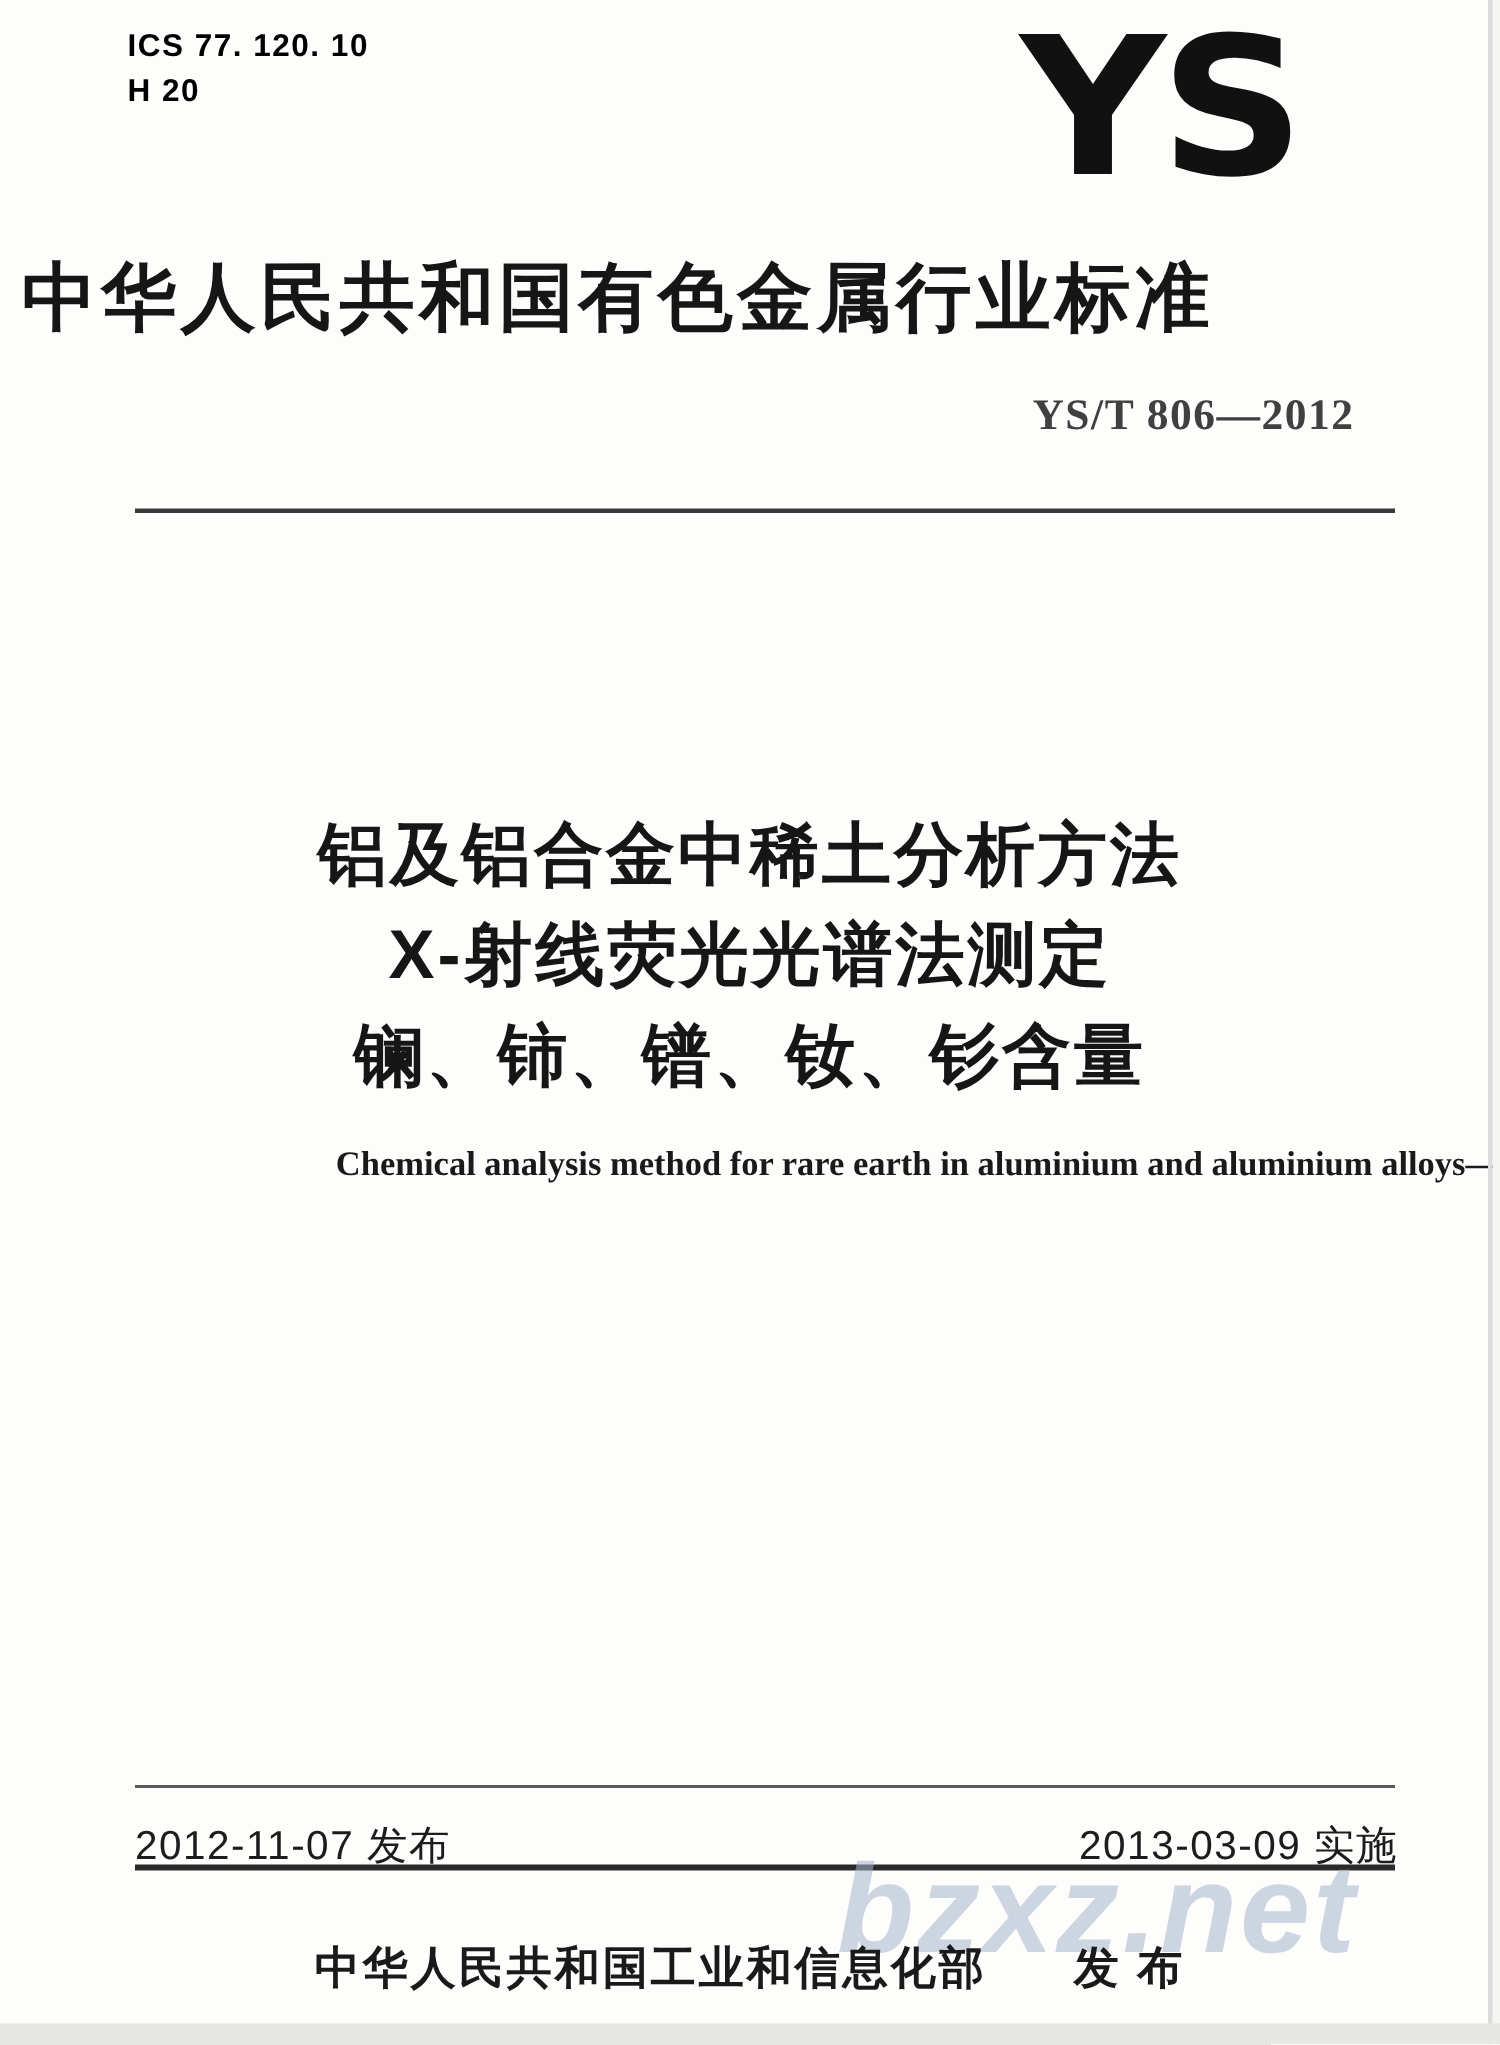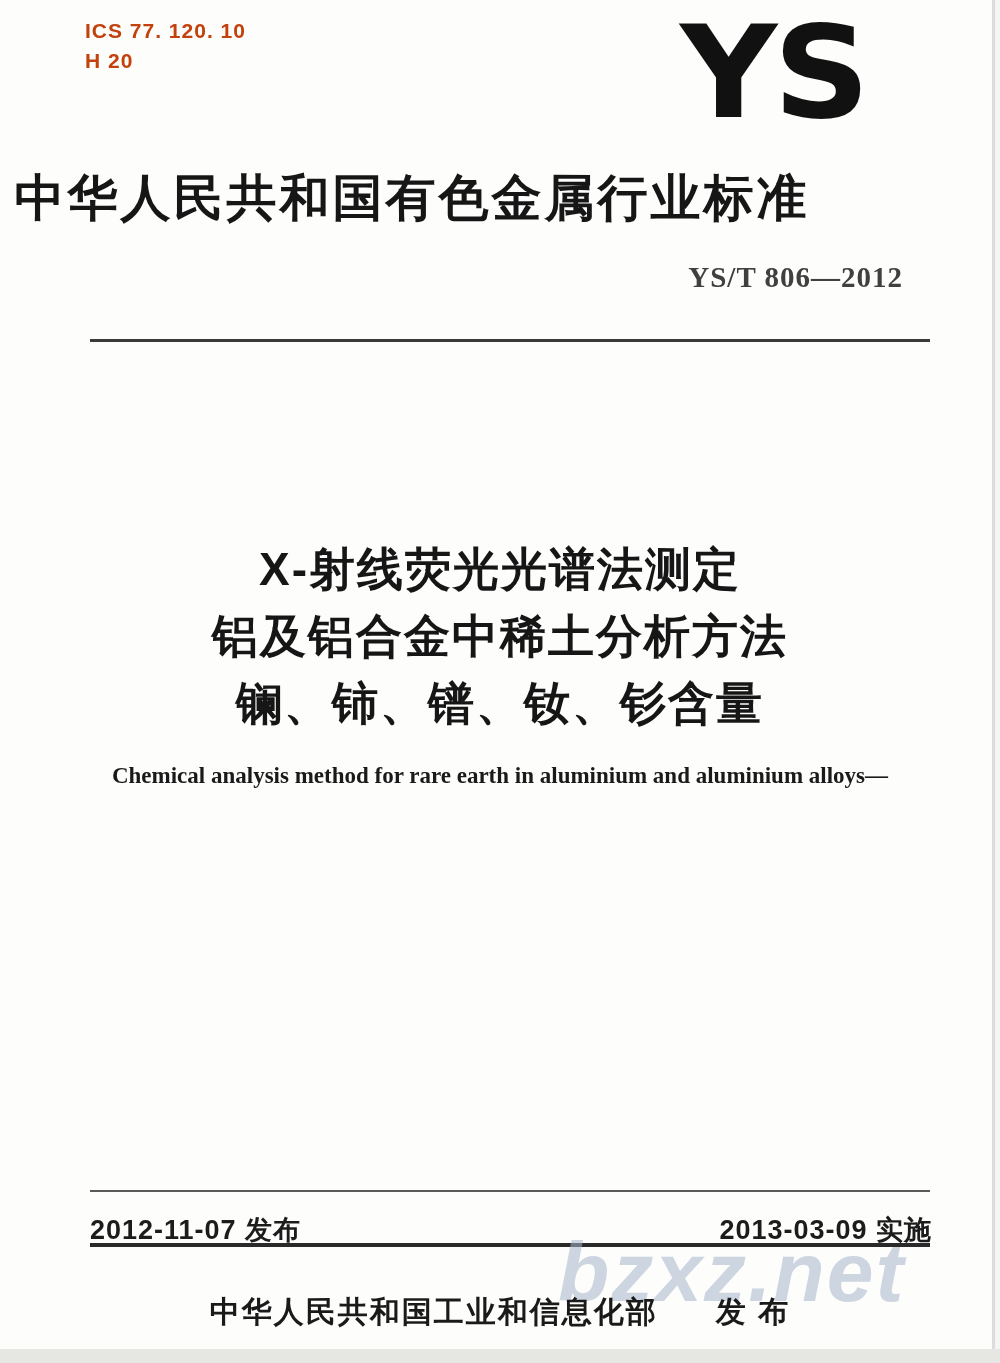--- a/index.html
+++ b/index.html
@@ -18,21 +18,21 @@
   }
   
   .ics {
     position: absolute;
     left: 85px;
     top: 16px;
     font-size: 21px;
     font-weight: 600;
     line-height: 30px;
     letter-spacing: 1px;
-    color: #c2410c;
+    color: #000000;
   }
   
   .logo {
     position: absolute;
     left: 660px;
     top: 14px;
     width: 215px;
     text-align: center;
     font-family: "DejaVu Sans", sans-serif;
     font-size: 128px;
@@ -88,38 +88,38 @@
     letter-spacing: 2px;
     color: #161616;
     white-space: nowrap;
   }
   
   .en-title {
     position: absolute;
     left: 0;
     top: 757px;
     width: 1000px;
-    text-align: center;
+    text-align: right;
     font-family: "Liberation Serif", serif;
     font-size: 23px;
     font-weight: 700;
     line-height: 37px;
     color: #1a1a1a;
     white-space: nowrap;
   }
   
   .dates-row {
     position: absolute;
     left: 90px;
     top: 1212px;
     width: 842px;
     display: flex;
     justify-content: space-between;
     font-size: 27px;
-    font-weight: 700;
+    font-weight: 400;
     letter-spacing: 1px;
     color: #1c1c1c;
     white-space: nowrap;
   }
   
   .publisher-row {
     position: absolute;
     left: 0;
     top: 1292px;
     width: 1000px;
@@ -182,22 +182,22 @@
 
   <div class="logo">YS</div>
 
   <div class="header-title">中华人民共和国有色金属行业标准</div>
 
   <div class="std-num">YS/T 806—2012</div>
 
   <div class="rule rule-top"></div>
 
   <div class="cn-title">
+    <div>铝及铝合金中稀土分析方法</div>
     <div>X-射线荧光光谱法测定</div>
-    <div>铝及铝合金中稀土分析方法</div>
     <div>镧、铈、镨、钕、钐含量</div>
   </div>
 
   <div class="en-title">
     <div>Chemical analysis method for rare earth in aluminium and aluminium alloys—</div>
   </div>
 
   <div class="rule rule-dates-top"></div>
 
   <div class="dates-row">

